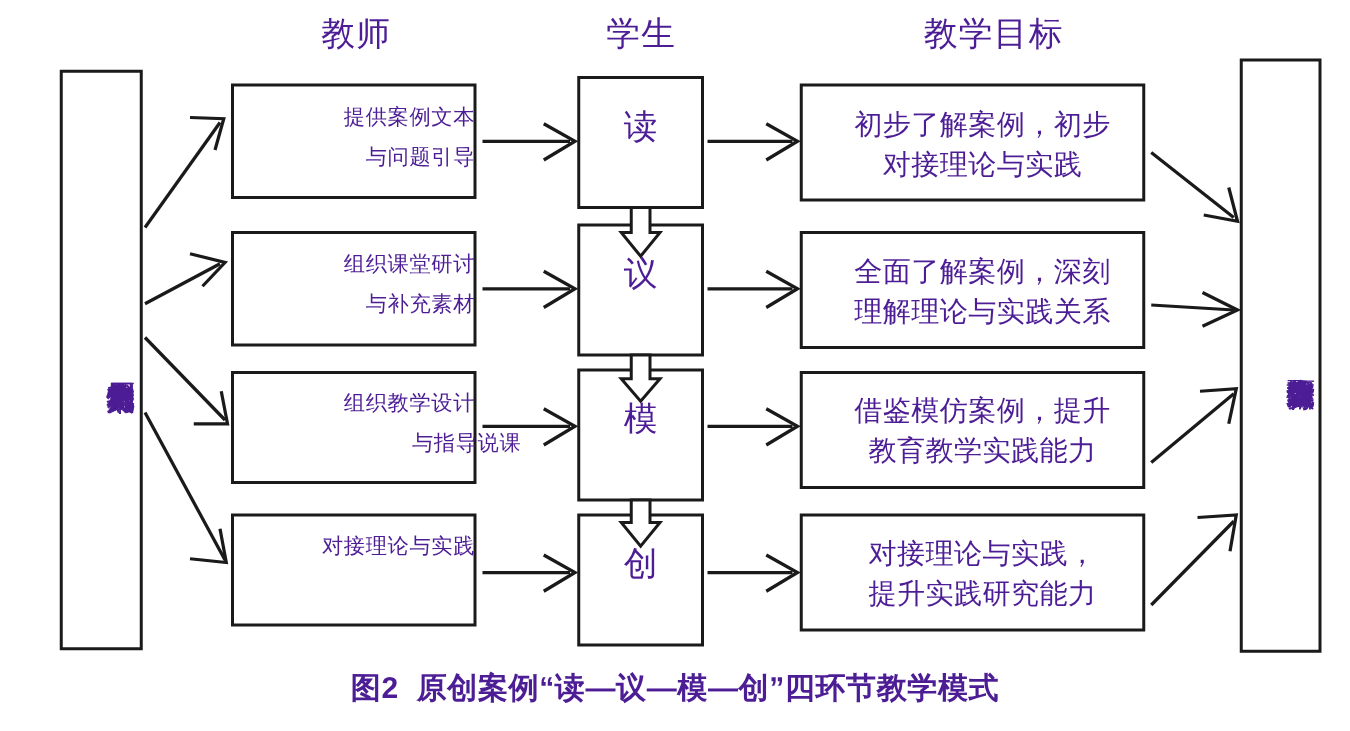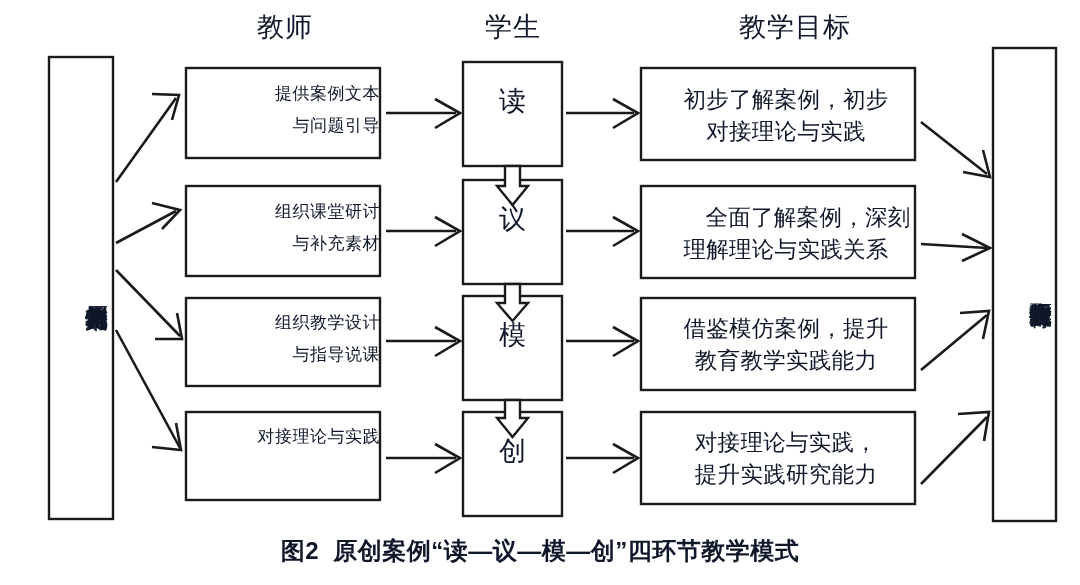--- a/index.html
+++ b/index.html
@@ -34,21 +34,21 @@
     stroke-linecap: butt;
   }
   .blockarrow {
     fill: #ffffff;
     stroke: #1a1a1a;
     stroke-width: 2.4;
     stroke-linejoin: miter;
   }
   .txt {
     position: absolute;
-    color: #0f172a;
+    color: #4c1d95;
     font-family: "Liberation Sans", "DejaVu Sans", sans-serif;
     white-space: pre;
     line-height: 1.30;
   }
   .header-label {
     font-size: 27px;
     font-weight: 500;
     letter-spacing: 1px;
     text-align: center;
   }
@@ -183,33 +183,33 @@
 
   <div class="txt vert-label" style="left:998px; top:54px; width:54px; height:462px;">聚焦教育硕士实践能力培养</div>
 
   <div class="txt teacher-text" style="left:186px; top:83px; width:194px;">提供案例文本</div>
   <div class="txt teacher-text" style="left:186px; top:115px; width:194px;">与问题引导</div>
 
   <div class="txt teacher-text" style="left:186px; top:201px; width:194px;">组织课堂研讨</div>
   <div class="txt teacher-text" style="left:186px; top:233px; width:194px;">与补充素材</div>
 
   <div class="txt teacher-text" style="left:186px; top:312px; width:194px;">组织教学设计</div>
-  <div class="txt teacher-text" style="left:186px; top:344px; width:194px;">与指导说课</div>
+  <div class="txt teacher-text" style="left:186px; top:344px; width:194px;padding-left:37px;">与指导说课</div>
 
   <div class="txt teacher-text" style="left:186px; top:426px; width:194px;">对接理论与实践</div>
 
   <div class="txt stage-text" style="left:463px; top:84px; width:99px;">读</div>
   <div class="txt stage-text" style="left:463px; top:202px; width:99px;">议</div>
   <div class="txt stage-text" style="left:463px; top:318px; width:99px;">模</div>
   <div class="txt stage-text" style="left:463px; top:434px; width:99px;">创</div>
 
   <div class="txt goal-text" style="left:657px; top:85px; width:258px;">初步了解案例，初步</div>
   <div class="txt goal-text" style="left:657px; top:117px; width:258px;">对接理论与实践</div>
 
-  <div class="txt goal-text" style="left:657px; top:203px; width:258px;margin-left:22px;">全面了解案例，深刻</div>
+  <div class="txt goal-text" style="left:657px; top:203px; width:258px;">全面了解案例，深刻</div>
   <div class="txt goal-text" style="left:657px; top:235px; width:258px;">理解理论与实践关系</div>
 
   <div class="txt goal-text" style="left:657px; top:314px; width:258px;">借鉴模仿案例，提升</div>
   <div class="txt goal-text" style="left:657px; top:346px; width:258px;">教育教学实践能力</div>
 
   <div class="txt goal-text" style="left:657px; top:428px; width:258px;">对接理论与实践，</div>
   <div class="txt goal-text" style="left:657px; top:460px; width:258px;">提升实践研究能力</div>
 
   <div class="txt caption" style="left:0px; top:535px; width:1080px;">图2  原创案例“读—议—模—创”四环节教学模式</div>
 

